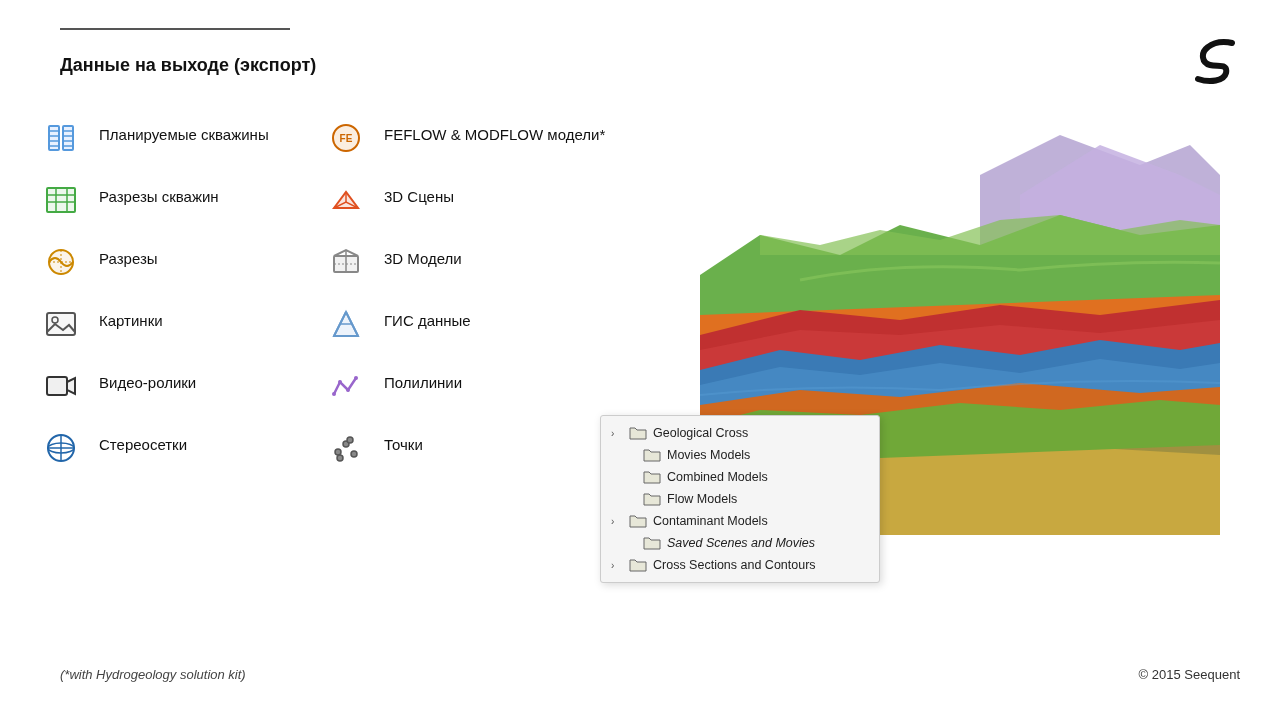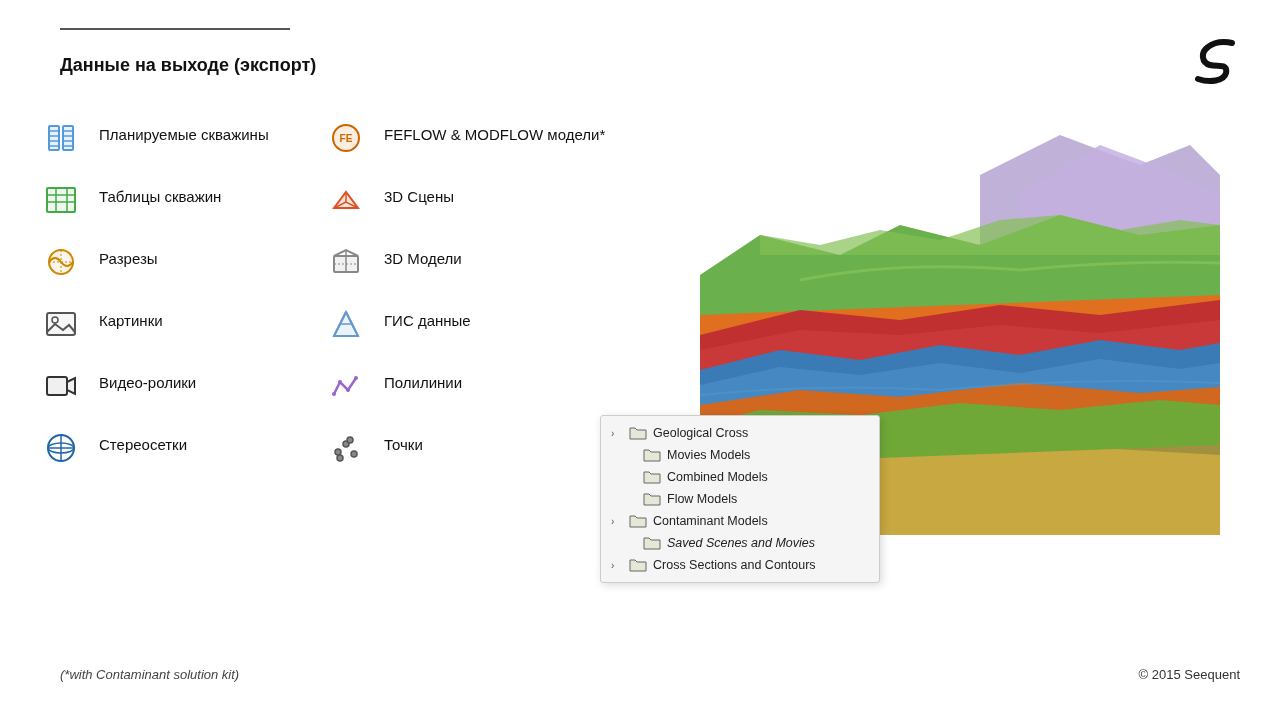--- a/index.html
+++ b/index.html
@@ -185,21 +185,21 @@
   <div class="list-item">
     <div class="item-icon">
       <svg width="32" height="32" viewBox="0 0 32 32" fill="none">
         <rect x="2" y="4" width="28" height="24" rx="1" stroke="#4a4" stroke-width="2" fill="rgba(80,180,80,0.1)"></rect>
         <line x1="2" y1="11" x2="30" y2="11" stroke="#4a4" stroke-width="1.5"></line>
         <line x1="2" y1="18" x2="30" y2="18" stroke="#4a4" stroke-width="1.5"></line>
         <line x1="11" y1="4" x2="11" y2="28" stroke="#4a4" stroke-width="1.5"></line>
         <line x1="22" y1="4" x2="22" y2="28" stroke="#4a4" stroke-width="1.5"></line>
       </svg>
     </div>
-    <div class="item-text">Таблицы скважин</div>
+    <div class="item-text">Разрезы скважин</div>
   </div>
 
   <div class="list-item">
     <div class="item-icon">
       <svg width="32" height="32" viewBox="0 0 32 32" fill="none">
         <circle cx="16" cy="16" r="12" stroke="#cc8800" stroke-width="2" fill="rgba(220,150,50,0.1)"></circle>
         <path d="M4,16 Q10,8 16,16 Q22,24 28,16" stroke="#cc8800" stroke-width="2" fill="none"></path>
         <line x1="16" y1="4" x2="16" y2="28" stroke="#cc8800" stroke-width="1" stroke-dasharray="2,2"></line>
         <line x1="4" y1="16" x2="28" y2="16" stroke="#cc8800" stroke-width="1" stroke-dasharray="2,2"></line>
       </svg>
@@ -403,15 +403,15 @@
   <div class="popup-item">
     <span class="popup-chevron">›</span>
     <svg class="popup-folder-icon" viewBox="0 0 18 14" fill="none">
       <path d="M1,2 L6,2 L8,4 L17,4 L17,13 L1,13 Z" stroke="#666" stroke-width="1" fill="rgba(200,200,150,0.3)"></path>
     </svg>
     <span class="popup-label">Cross Sections and Contours</span>
   </div>
 
 </div>
 
-<div class="footer-note">(*with Contaminant solution kit)</div>
+<div class="footer-note">(*with Hydrogeology solution kit)</div>
 
 <div class="footer-copyright">© 2015 Seequent</div>
 
 </body></html>

